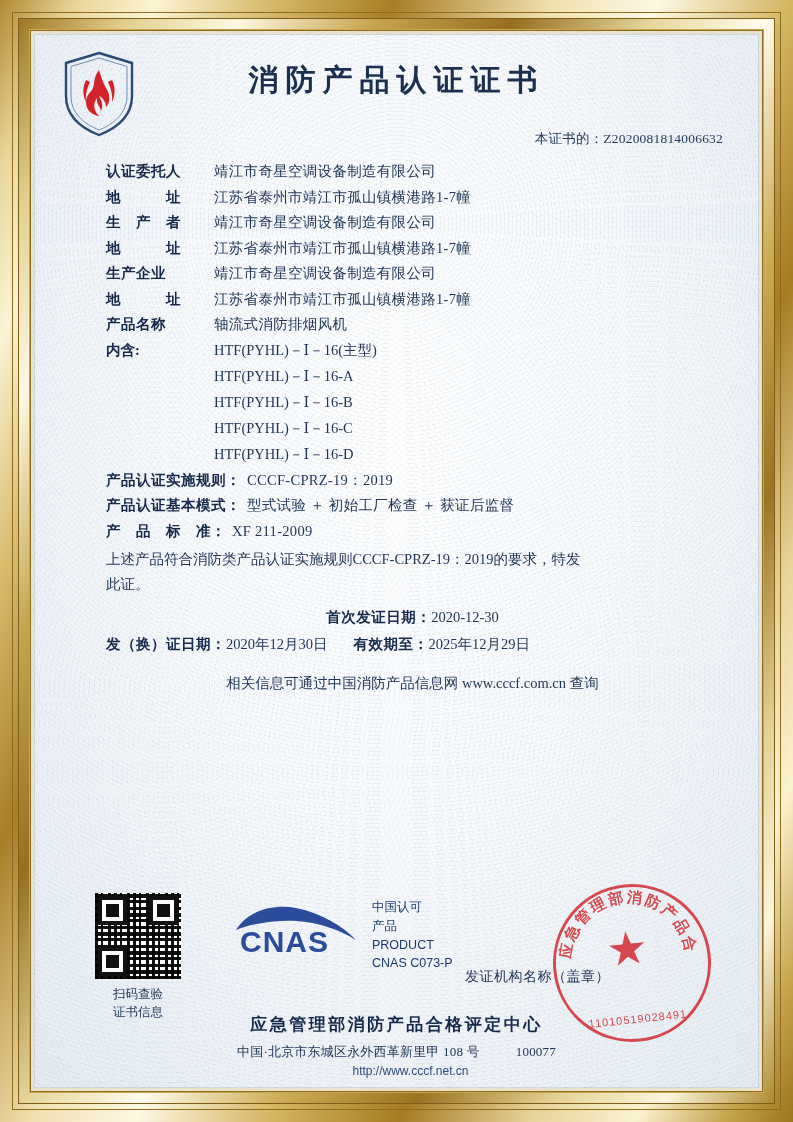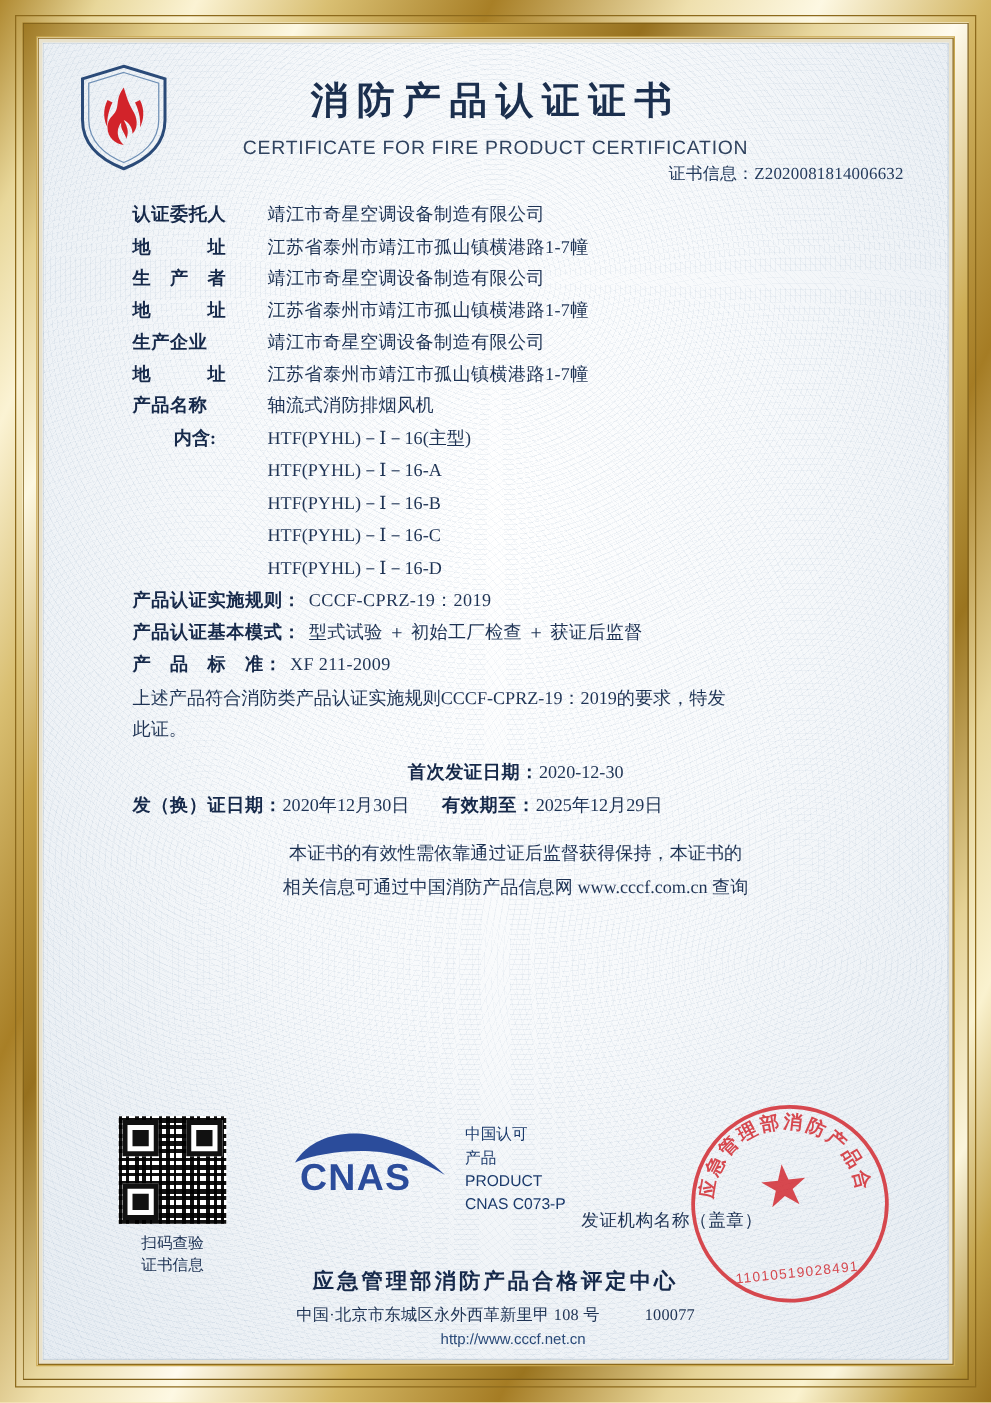--- a/index.html
+++ b/index.html
@@ -155,21 +155,21 @@
   }
   .sub-row {
     display: flex;
     font-size: 14.5px;
     color: #1e3354;
     margin-bottom: 7px;
   }
   .sub-lbl {
     width: 108px;
     flex: 0 0 108px;
-    text-align: center;
+    text-align: left;
     padding-right: 8px;
     box-sizing: border-box;
     font-weight: bold;
     color: #16294a;
   }
   .sub-val { flex: 1; }
   .sub-row.indent .sub-lbl { visibility: hidden; }
 
   .rule-row { margin-top: 7px; }
   .statement {
@@ -378,25 +378,24 @@
           <g fill="#d2232a">
             <path d="M37 20 C31 28 33 33 31 38 C29 43 24 44 24 52 C24 60 30 65 37 66 C30 59 32 52 35 48 C34 54 38 56 39 61 C42 55 39 50 37 46 C41 48 44 52 44 57 C49 52 48 44 44 38 C41 33 39 27 37 20 Z"></path>
             <path d="M24 30 C20 38 21 46 24 52 C23 44 26 36 28 32 Z"></path>
             <path d="M50 30 C54 38 53 46 50 52 C51 44 48 36 46 32 Z"></path>
           </g>
         </svg>
       </div>
 
       <div class="title-block">
         <div class="title-cn">消防产品认证证书</div>
-        <div class="title-en">CERTIFICATE FOR FIRE PRODUCT CERTIFICATION</div>
       </div>
 
       <div class="cert-no">
-        <span>证书信息：</span><span>Z2020081814006632</span>
+        <span>本证书的：</span><span>Z2020081814006632</span>
       </div>
 
       <div class="fields">
 
         <div class="row">
           <div class="lbl">认证委托人</div>
           <div class="val">靖江市奇星空调设备制造有限公司</div>
         </div>
         <div class="row">
           <div class="lbl">地　　　址</div>
@@ -470,21 +469,20 @@
 
         <div class="date-row">
           <span class="k">发（换）证日期：</span>
           <span>2020年12月30日</span>
           <span class="gap"></span>
           <span class="k">有效期至：</span>
           <span>2025年12月29日</span>
         </div>
 
         <div class="notice">
-          <span class="ln">本证书的有效性需依靠通过证后监督获得保持，本证书的</span>
           <span class="ln">相关信息可通过中国消防产品信息网 www.cccf.com.cn 查询</span>
         </div>
       </div>
 
       <div class="bottom">
 
         <div class="qr-wrap">
           <div class="qr">
             <span class="finder f-tl"></span>
             <span class="finder f-tr"></span>

